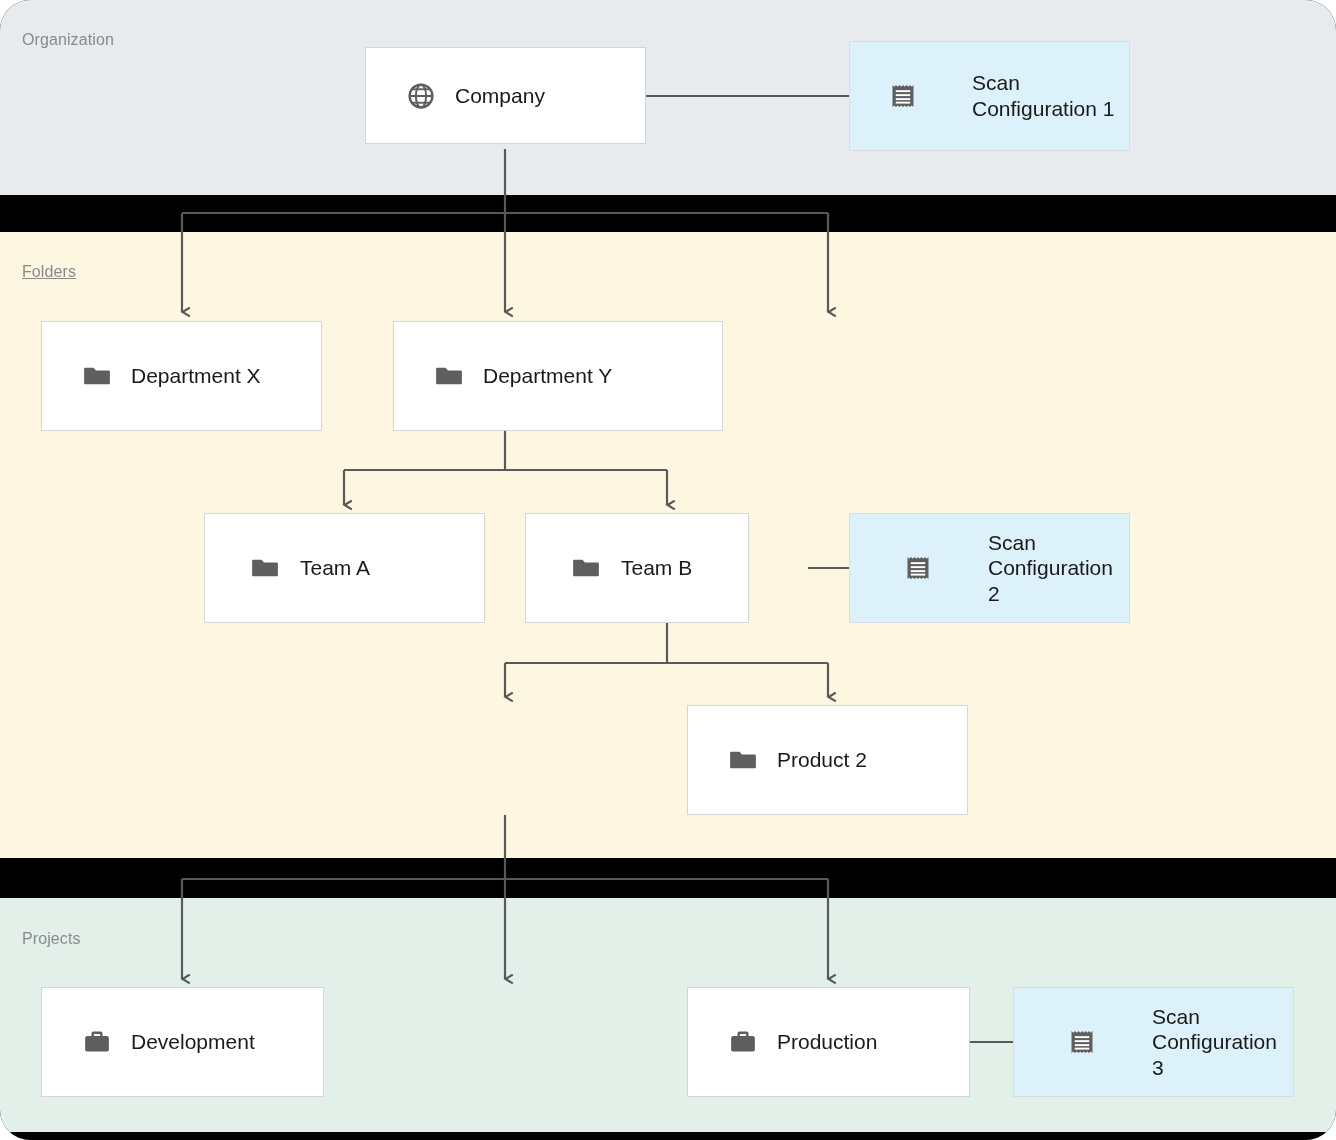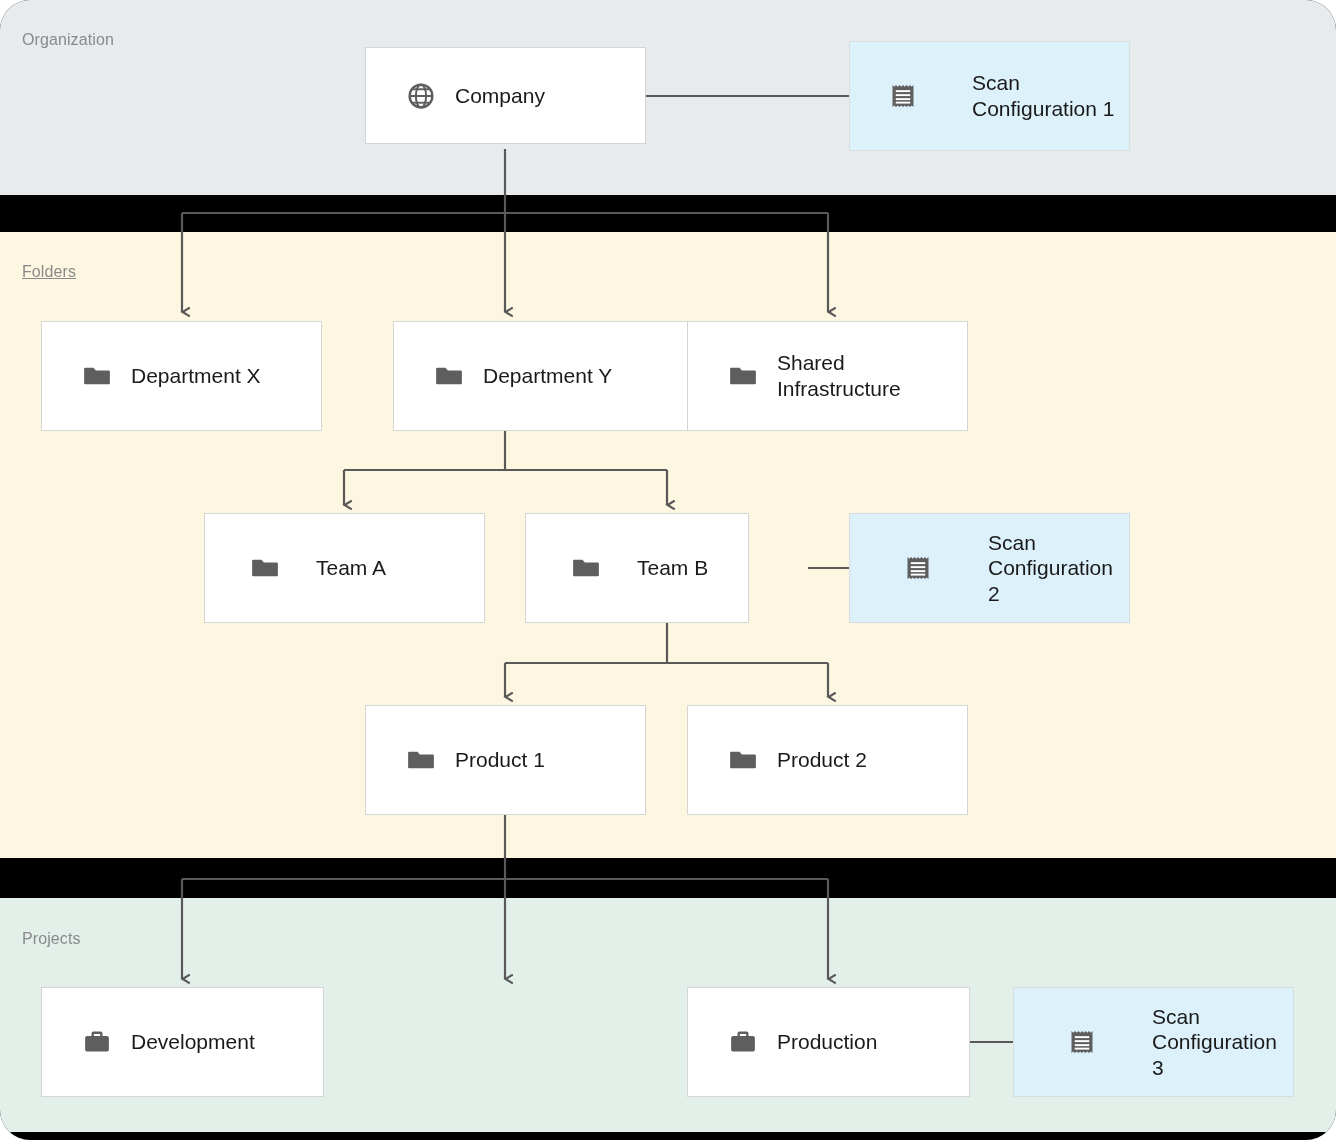--- a/index.html
+++ b/index.html
@@ -67,21 +67,21 @@
     color: #1a1a1a;
     line-height: 1.22;
     white-space: pre-line;
   }
   
   .pad-a .ico { margin-left: 40px; }
   .pad-a .lbl { margin-left: 19px; }
   .pad-b .ico { margin-left: 38px; }
   .pad-b .lbl { margin-left: 18px; }
   .pad-c .ico { margin-left: 45px; }
-  .pad-c .lbl { margin-left: 36px; }
+  .pad-c .lbl { margin-left: 20px; }
   .pad-d .ico { margin-left: 53px; }
   .pad-d .lbl { margin-left: 19px; }
 </style>
 </head>
 <body>
 
 <div id="canvas">
 
   <div class="band band-org"></div>
   <div class="band band-fold"></div>
@@ -169,29 +169,20 @@
 
   <div class="node pad-a" style="left:365px; top:321px; width:330px; height:110px;margin-left:28px;">
     <span class="ico">
       <svg width="30" height="30" viewBox="0 0 24 24">
         <path d="M2.6,5.4 h6.6 l1.9,2.2 h10.3 a0.9,0.9 0 0 1 0.9,0.9 v9.2 a0.9,0.9 0 0 1 -0.9,0.9 h-18.8 a0.9,0.9 0 0 1 -0.9,-0.9 v-11.4 a0.9,0.9 0 0 1 0.9,-0.9 z" fill="#5e5e5e"></path>
       </svg>
     </span>
     <span class="lbl">Department Y</span>
   </div>
 
-  <div class="node pad-a" style="left:687px; top:321px; width:281px; height:110px;">
-    <span class="ico">
-      <svg width="30" height="30" viewBox="0 0 24 24">
-        <path d="M2.6,5.4 h6.6 l1.9,2.2 h10.3 a0.9,0.9 0 0 1 0.9,0.9 v9.2 a0.9,0.9 0 0 1 -0.9,0.9 h-18.8 a0.9,0.9 0 0 1 -0.9,-0.9 v-11.4 a0.9,0.9 0 0 1 0.9,-0.9 z" fill="#5e5e5e"></path>
-      </svg>
-    </span>
-    <span class="lbl">Shared
-Infrastructure</span>
-  </div>
 
   <div class="node pad-c" style="left:204px; top:513px; width:281px; height:110px;">
     <span class="ico">
       <svg width="30" height="30" viewBox="0 0 24 24">
         <path d="M2.6,5.4 h6.6 l1.9,2.2 h10.3 a0.9,0.9 0 0 1 0.9,0.9 v9.2 a0.9,0.9 0 0 1 -0.9,0.9 h-18.8 a0.9,0.9 0 0 1 -0.9,-0.9 v-11.4 a0.9,0.9 0 0 1 0.9,-0.9 z" fill="#5e5e5e"></path>
       </svg>
     </span>
     <span class="lbl">Team A</span>
   </div>
 
@@ -213,28 +204,20 @@
           <line x1="6.2" y1="11.3" x2="17.8" y2="11.3"></line>
           <line x1="6.2" y1="14.5" x2="17.8" y2="14.5"></line>
           <line x1="6.2" y1="17.3" x2="17.8" y2="17.3"></line>
         </g>
       </svg>
     </span>
     <span class="lbl">Scan
 Configuration 2</span>
   </div>
 
-  <div class="node pad-a" style="left:365px; top:705px; width:281px; height:110px;">
-    <span class="ico">
-      <svg width="30" height="30" viewBox="0 0 24 24">
-        <path d="M2.6,5.4 h6.6 l1.9,2.2 h10.3 a0.9,0.9 0 0 1 0.9,0.9 v9.2 a0.9,0.9 0 0 1 -0.9,0.9 h-18.8 a0.9,0.9 0 0 1 -0.9,-0.9 v-11.4 a0.9,0.9 0 0 1 0.9,-0.9 z" fill="#5e5e5e"></path>
-      </svg>
-    </span>
-    <span class="lbl">Product 1</span>
-  </div>
 
   <div class="node pad-a" style="left:687px; top:705px; width:281px; height:110px;">
     <span class="ico">
       <svg width="30" height="30" viewBox="0 0 24 24">
         <path d="M2.6,5.4 h6.6 l1.9,2.2 h10.3 a0.9,0.9 0 0 1 0.9,0.9 v9.2 a0.9,0.9 0 0 1 -0.9,0.9 h-18.8 a0.9,0.9 0 0 1 -0.9,-0.9 v-11.4 a0.9,0.9 0 0 1 0.9,-0.9 z" fill="#5e5e5e"></path>
       </svg>
     </span>
     <span class="lbl">Product 2</span>
   </div>
 

